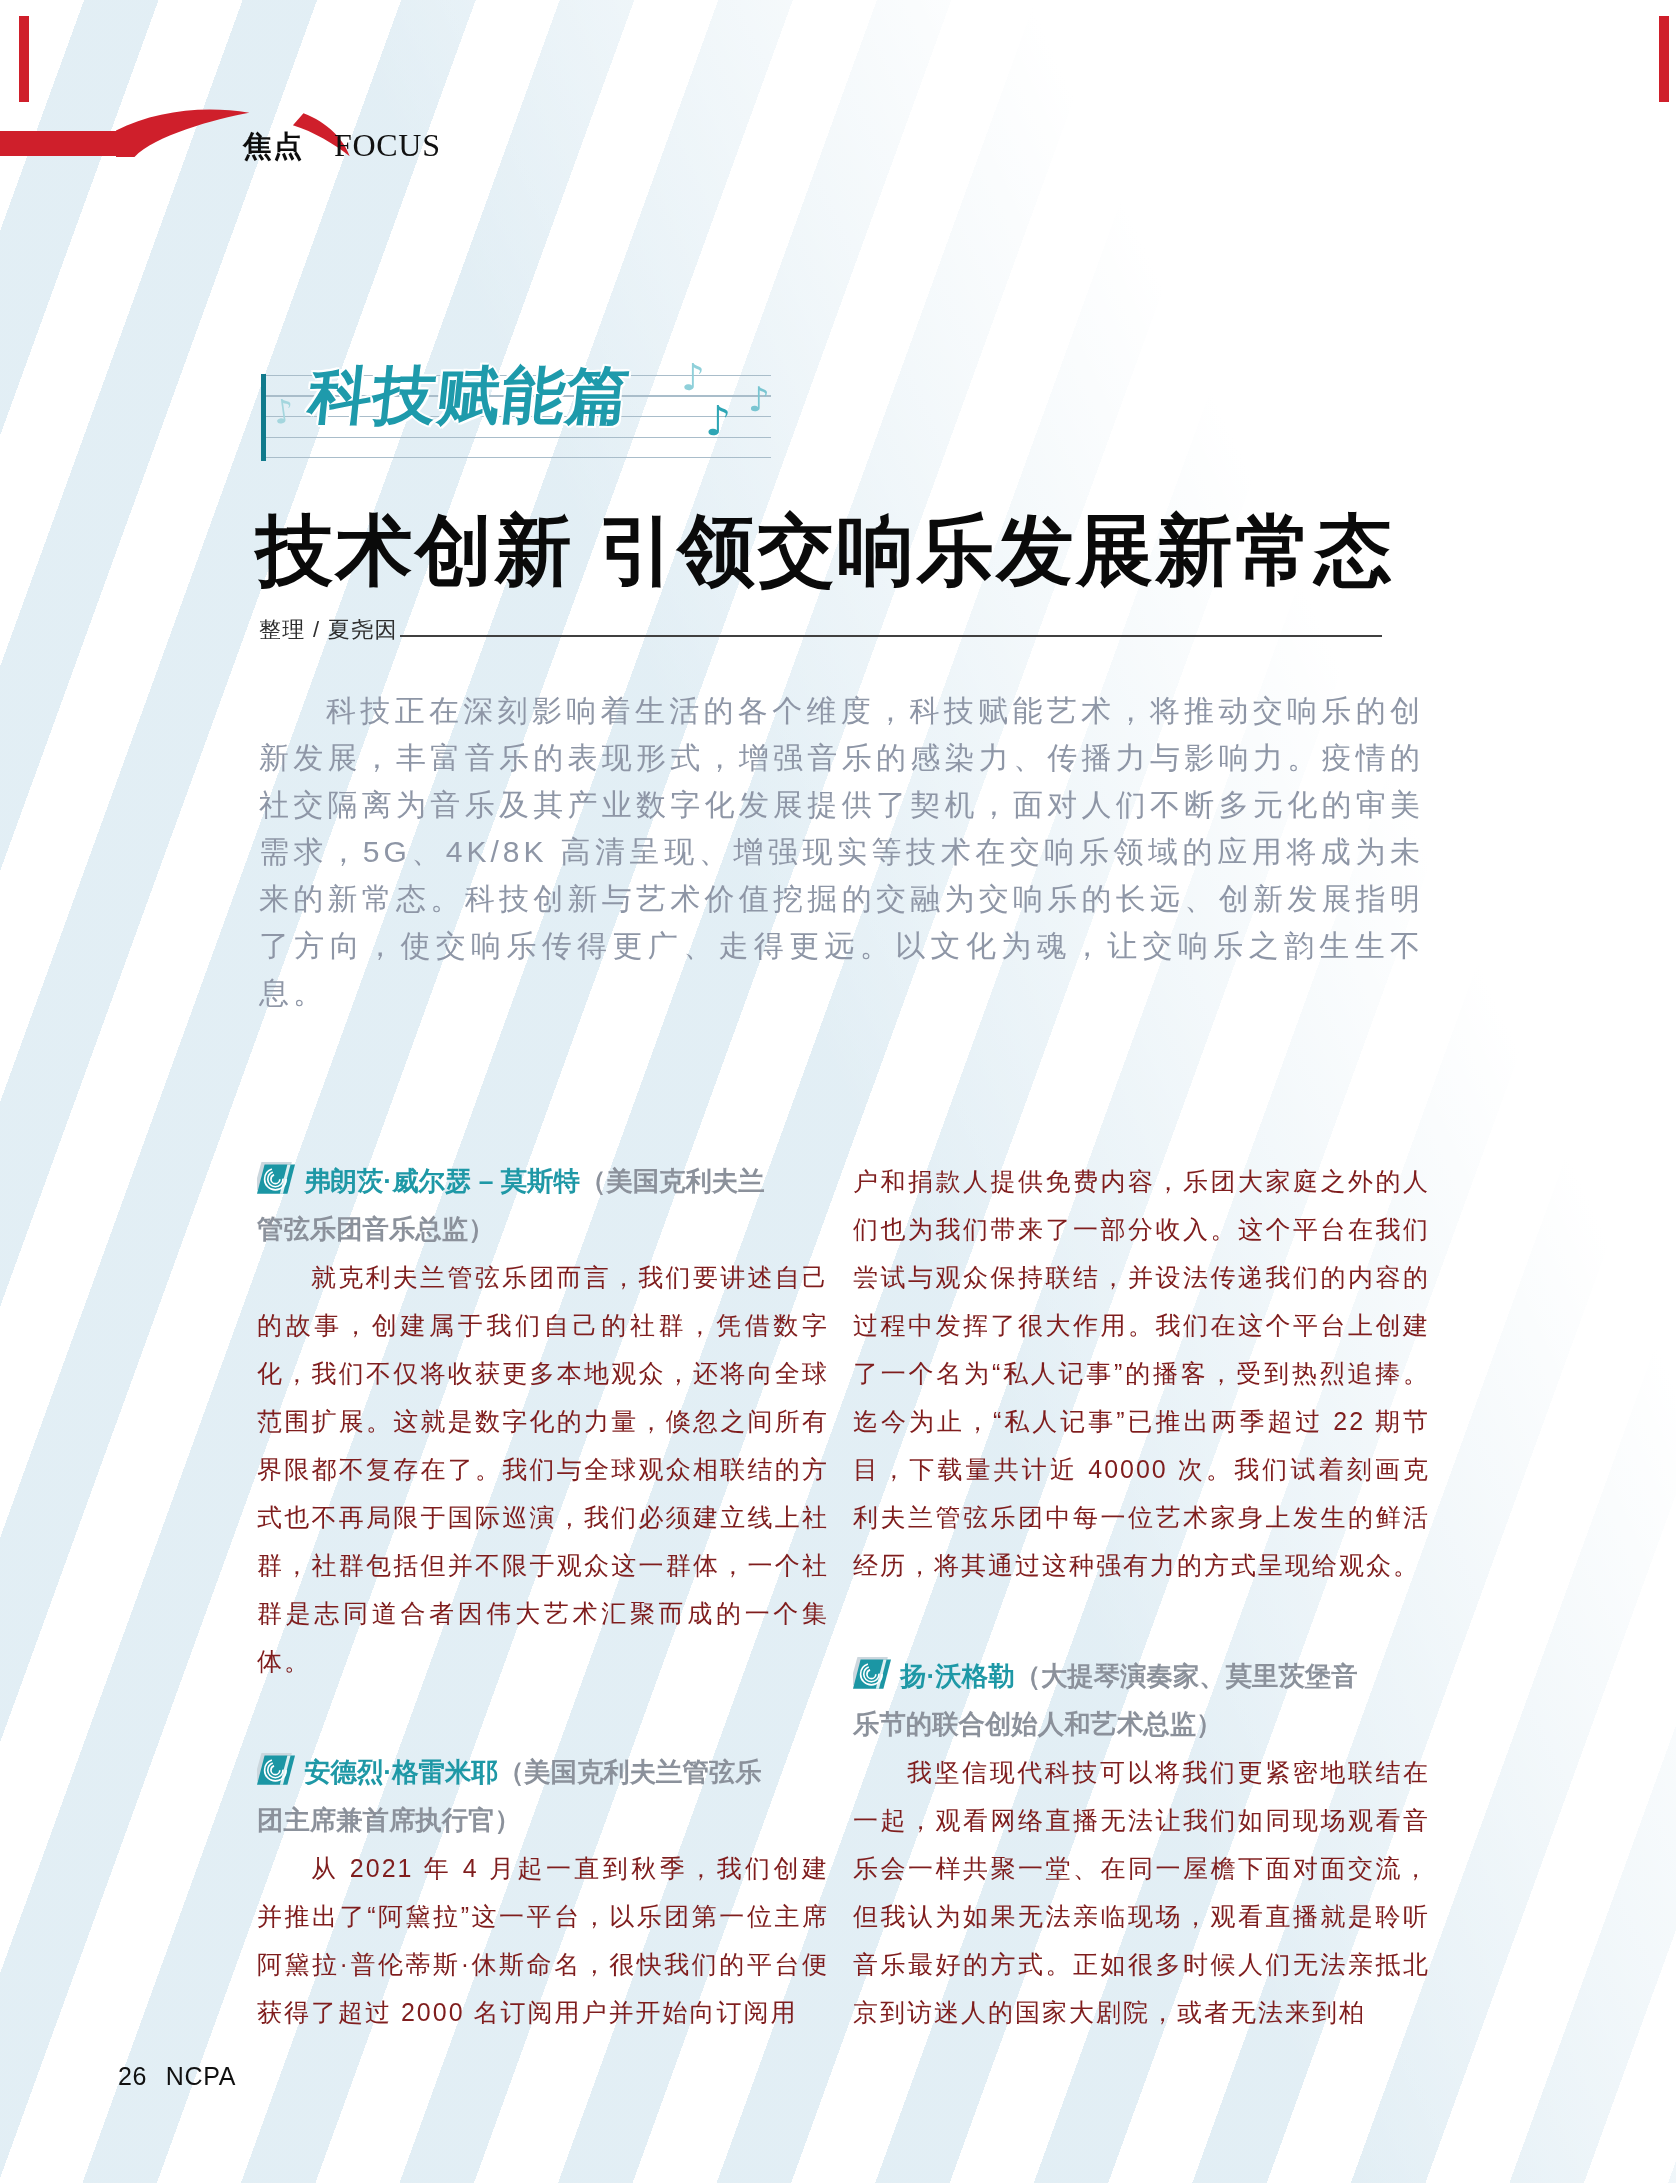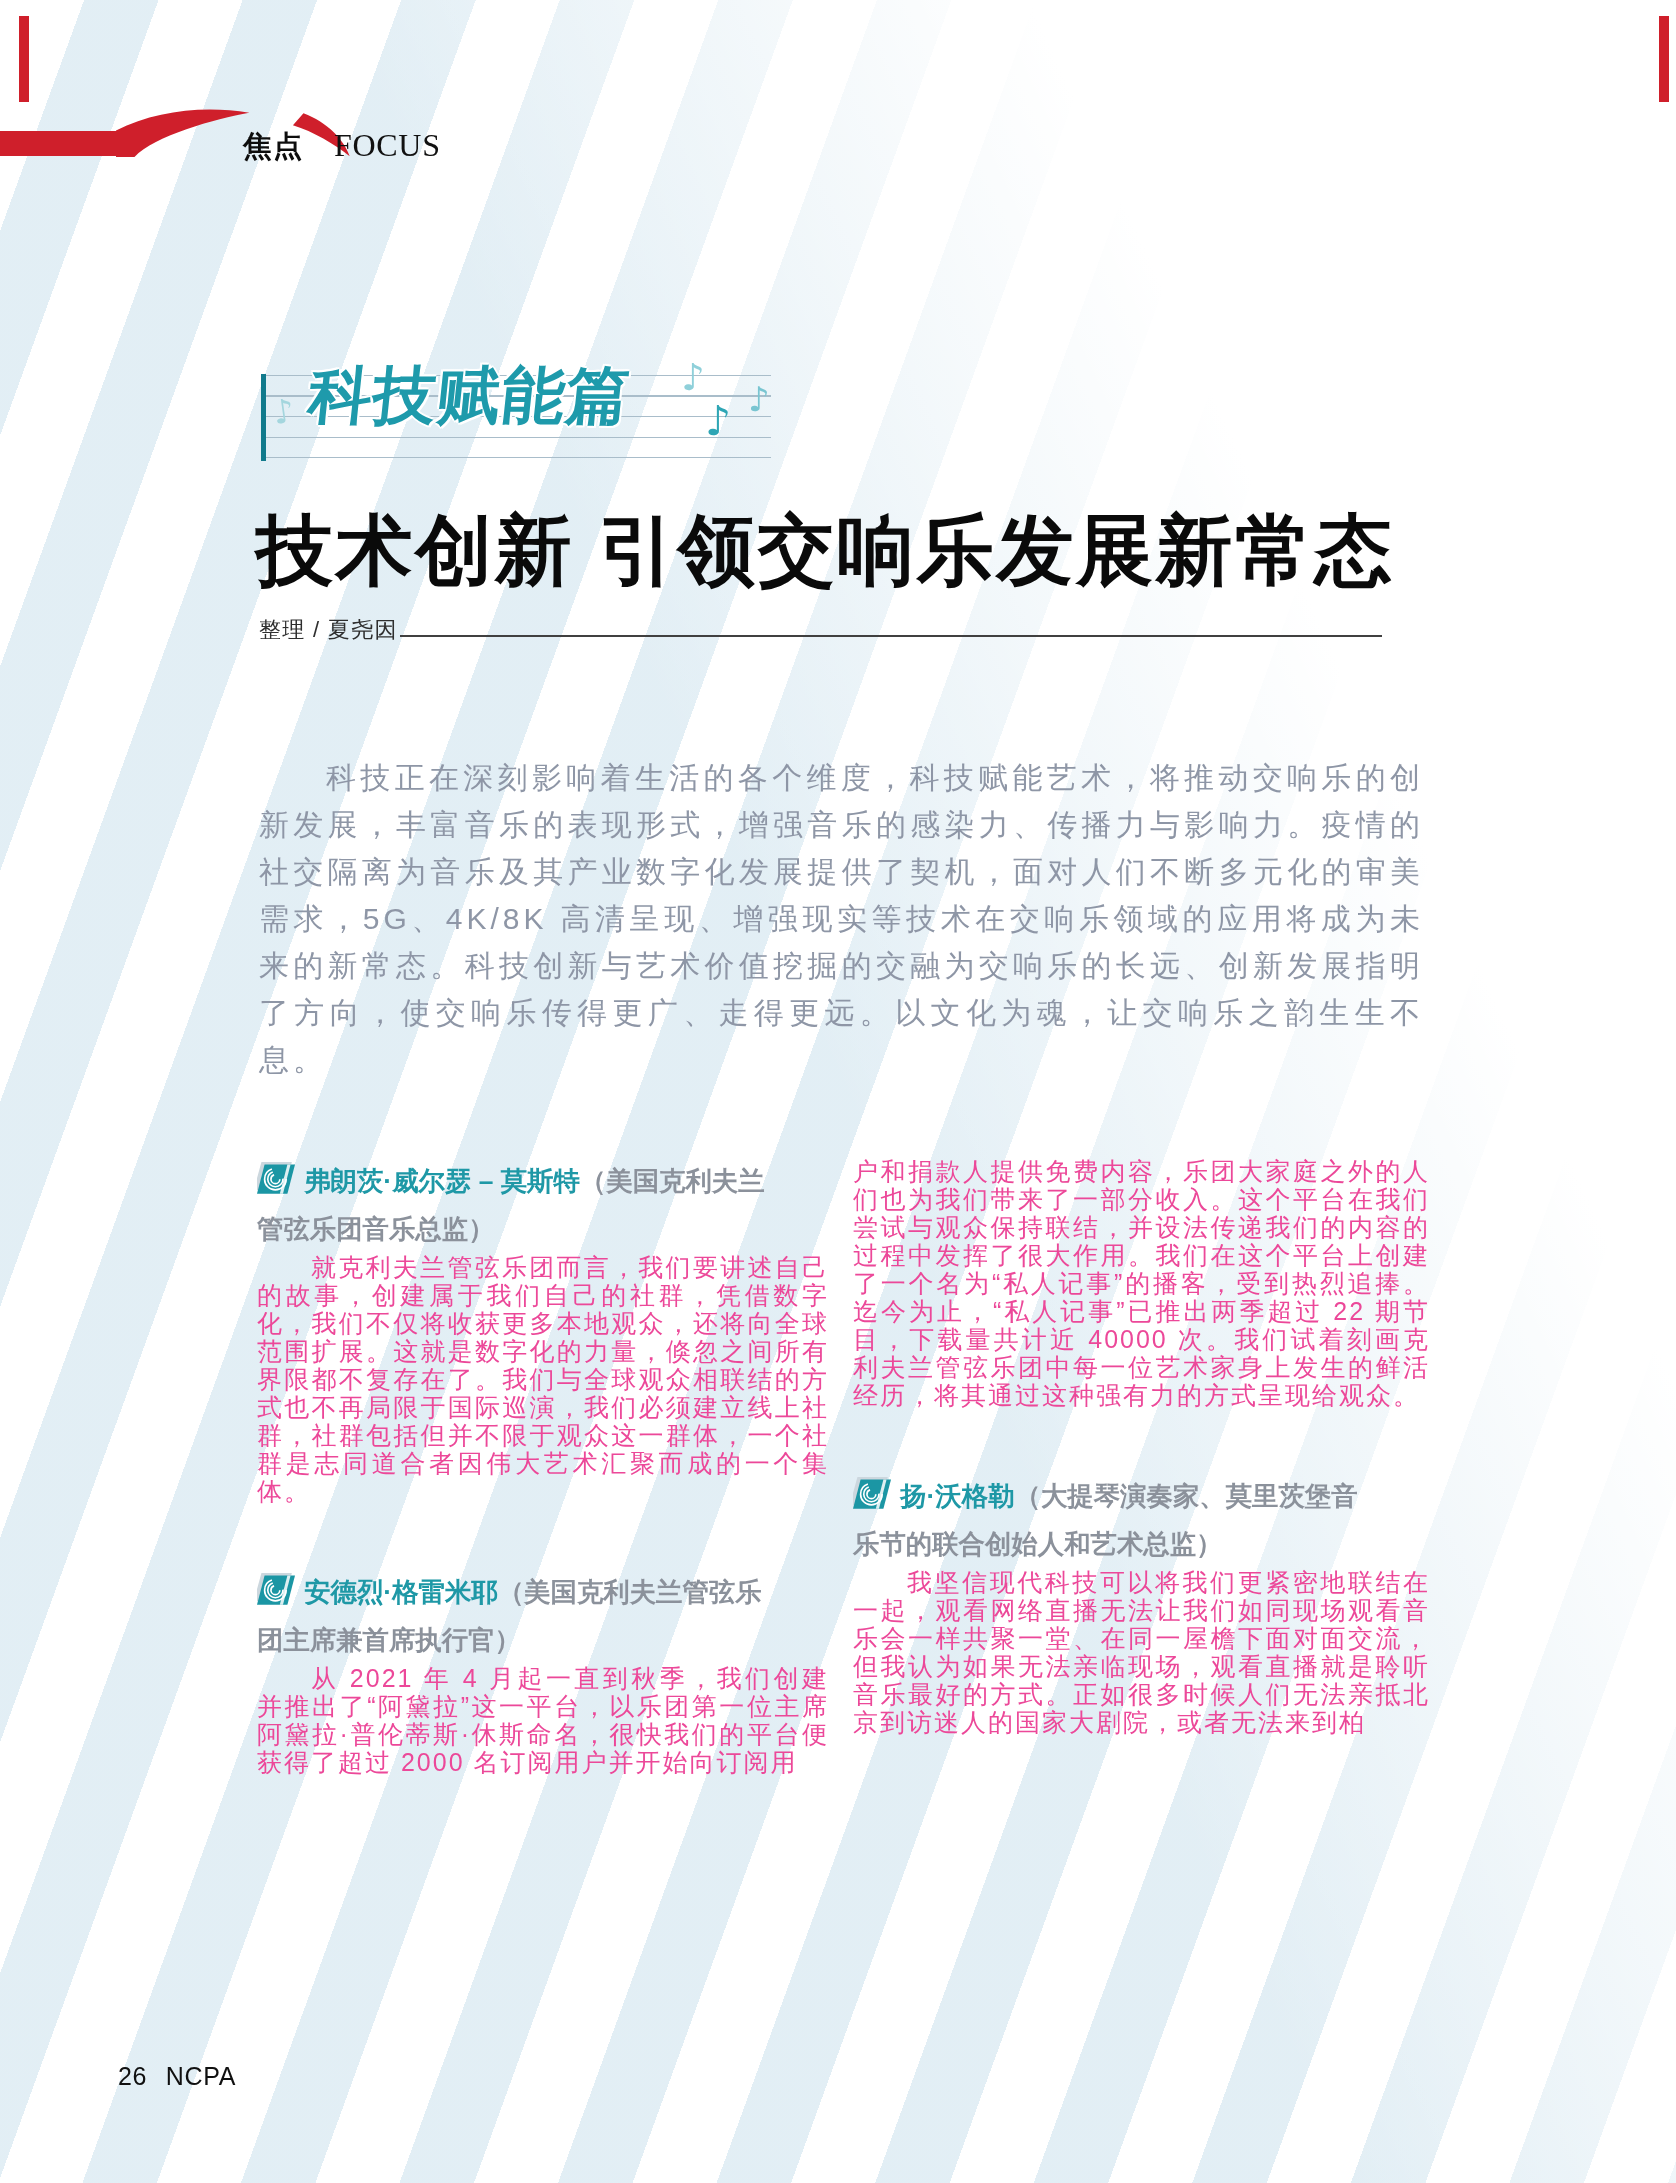--- a/index.html
+++ b/index.html
@@ -40,28 +40,28 @@
   .note.n2{left:420px;top:-16px;font-size:37px;color:#8fd0da;}
   .note.n3{left:444px;top:26.4px;font-size:41px;color:#2fa6b5;}
   .note.n4{left:487px;top:6.6px;font-size:34px;color:#79c5d1;}
 
   
   .title{position:absolute;left:256px;top:448px;width:1182px;font-size:77px;font-weight:900;color:#0a0a0a;letter-spacing:2.6px;white-space:nowrap;}
   .byline{position:absolute;left:259px;top:615px;font-size:22px;color:#2e2e2e;letter-spacing:1.3px;font-weight:500;}
   .byline-rule{position:absolute;left:400px;top:635px;width:982px;height:2px;background:#404040;}
 
   
-  .intro{position:absolute;left:259px;top:754px;width:1165px;font-size:30px;line-height:47px;
+  .intro{position:absolute;left:259px;top:687px;width:1165px;font-size:30px;line-height:47px;
     letter-spacing:4px;color:#8e96a6;text-align:justify;text-indent:67px;}
 
   
   .col{position:absolute;top:1157px;}
   .col.left{left:257px;width:572px;}
   .col.right{left:853px;width:577px;}
-  .body-p{font-size:25px;line-height:28px;letter-spacing:2px;color:#ec4899;text-align:justify;margin:0;}
+  .body-p{font-size:25px;line-height:48px;letter-spacing:2px;color:#7f1d1d;text-align:justify;margin:0;}
   .body-p.indent{text-indent:54px;}
   .sec-h{font-size:26.4px;line-height:48px;font-weight:bold;margin:0;}
   .sec-h.gap{margin-top:63px;}
   .sec-h .speaker{color:#1e98a6;}
   .sec-h .role{color:#8b919b;}
   .logo-chip{display:inline-block;width:38px;height:33px;vertical-align:-5.3px;margin-right:9.2px;}
 
   
   .footer{position:absolute;left:118px;top:2062px;font-size:25px;color:#101010;letter-spacing:0.7px;font-weight:500;text-align:center;}
   .footer .brand{margin-left:18.5px;}

